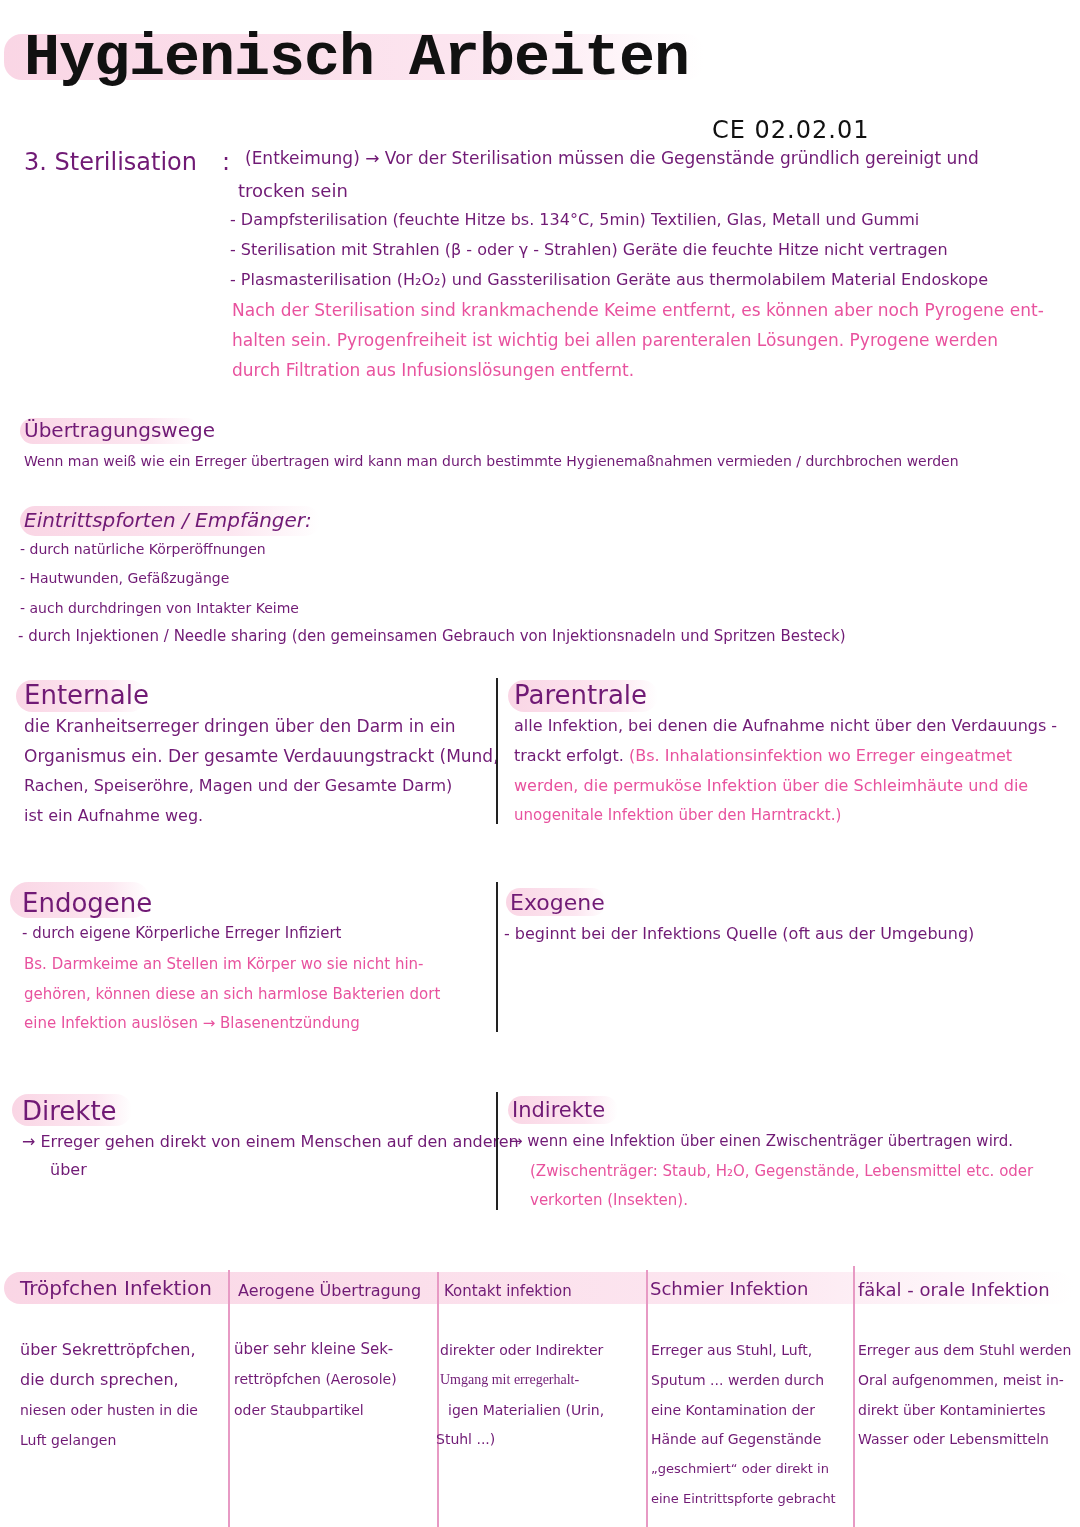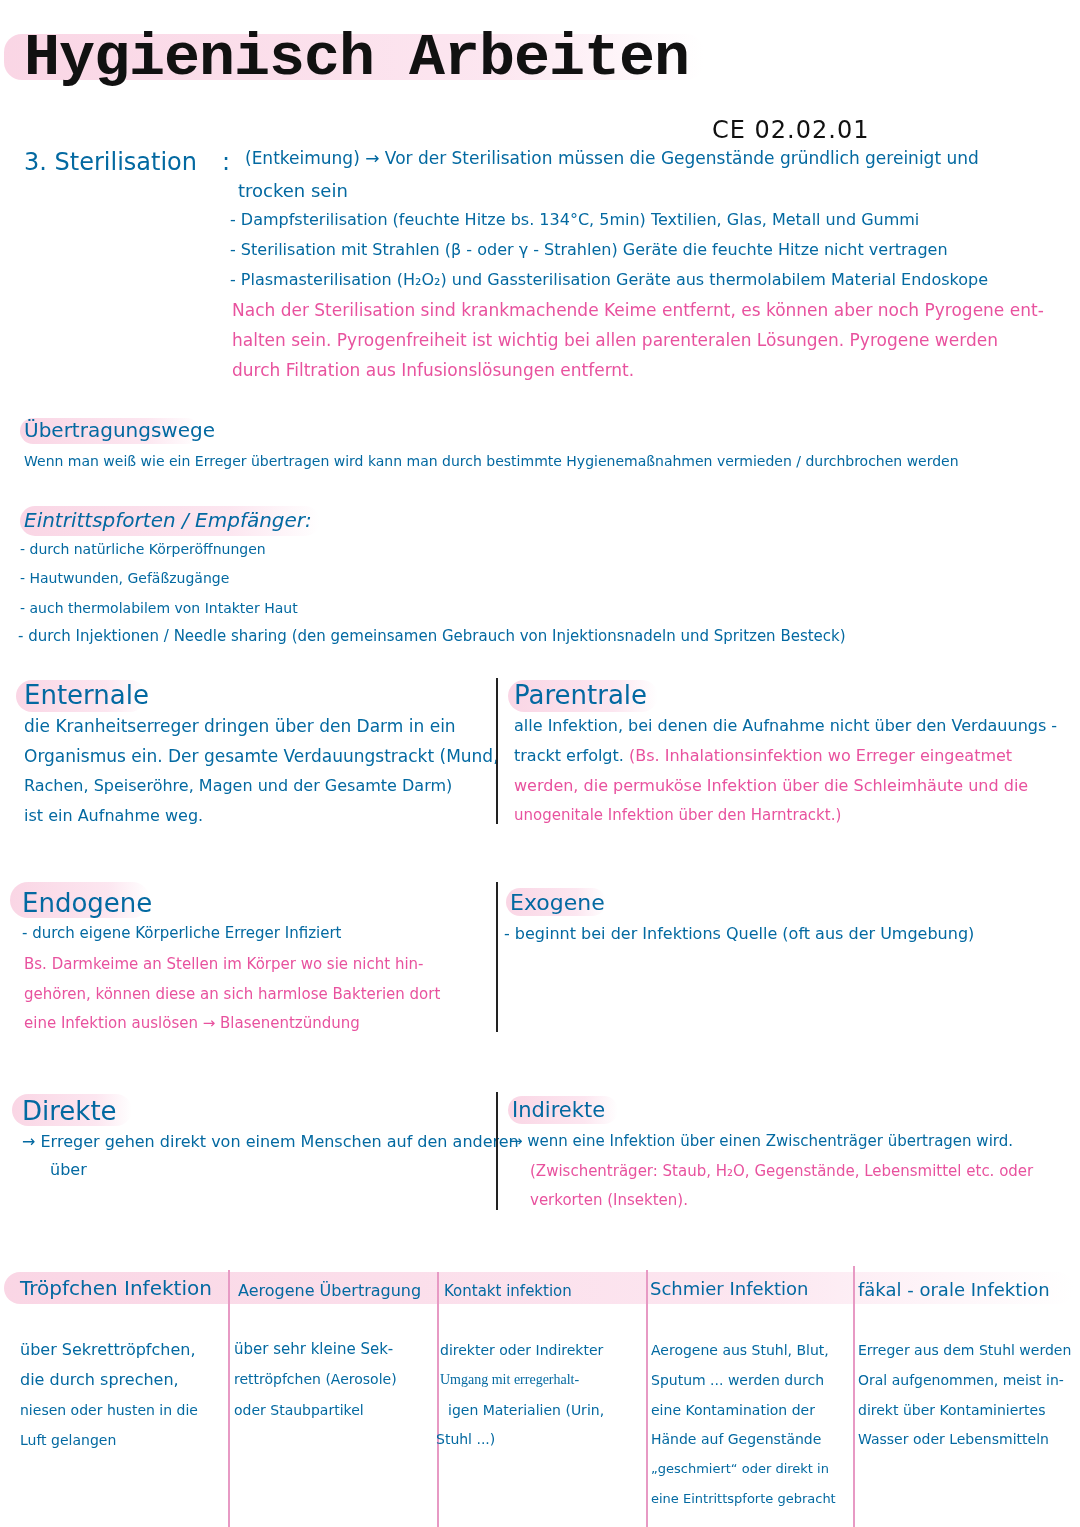--- a/index.html
+++ b/index.html
@@ -8,21 +8,21 @@
 
     .abs { position: absolute; }
     .hl { position: absolute; border-radius: 18px; background: linear-gradient(90deg, rgba(248,200,220,0.75), rgba(250,210,228,0.55) 70%, rgba(255,230,240,0)); z-index: 0; }
     .txt { position: relative; z-index: 1; }
 
     
     #title { left: 24px; top: 22px; font-family: "Liberation Mono", "DejaVu Sans Mono", monospace; font-size: 60px; font-weight: bold; letter-spacing: -1px; color: #111; line-height: 72px; }
     #code { left: 712px; top: 44px; font-family: "DejaVu Sans", sans-serif; font-size: 24px; color: #111; letter-spacing: 1px; }
 
     .line { position: absolute; white-space: nowrap; line-height: 1; }
-    .black { color: #0369a1; }
+    .black { color: #701a75; }
     .pink { color: #e8529e; }
 
     .h-sec { font-size: 24px; }
     .h-sm { font-size: 20px; }
     .f18 { font-size: 18px; }
     .f17 { font-size: 17px; text-align: right; }
     .f16 { font-size: 16px; }
     .f15 { font-size: 15px; }
     .f14 { font-size: 14px; }
 
@@ -52,21 +52,21 @@
 <div class="line pink f17" style="left:232px; top:362px;">durch Filtration aus Infusionslösungen entfernt.</div>
 
 <div class="hl" style="left:20px; top:418px; width:180px; height:26px;"></div>
 <div class="line black txt h-sm" style="left:24px; top:420px; position:absolute;">Übertragungswege</div>
 <div class="line black f14" style="left:24px; top:454px;">Wenn man weiß wie ein Erreger übertragen wird kann man durch bestimmte Hygienemaßnahmen vermieden / durchbrochen werden</div>
 
 <div class="hl" style="left:20px; top:506px; width:300px; height:30px;"></div>
 <div class="line black txt h-sm" style="left:24px; top:510px; position:absolute; font-style:italic;">Eintrittspforten / Empfänger:</div>
 <div class="line black f14" style="left:20px; top:542px;">- durch natürliche Körperöffnungen</div>
 <div class="line black f14" style="left:20px; top:571px;">- Hautwunden, Gefäßzugänge</div>
-<div class="line black f14" style="left:20px; top:601px;">- auch thermolabilem von Intakter Haut</div>
+<div class="line black f14" style="left:20px; top:601px;">- auch durchdringen von Intakter Keime</div>
 <div class="line black f15" style="left:18px; top:629px;">- durch Injektionen / Needle sharing (den gemeinsamen Gebrauch von Injektionsnadeln und Spritzen Besteck)</div>
 
 <div class="hl" style="left:16px; top:680px; width:130px; height:32px;"></div>
 <div class="heading black txt" style="left:24px; top:682px;">Enternale</div>
 <div class="line black f17" style="left:24px; top:718px;">die Kranheitserreger dringen über den Darm in ein</div>
 <div class="line black f17" style="left:24px; top:748px;">Organismus ein. Der gesamte Verdauungstrackt (Mund,</div>
 <div class="line black f16" style="left:24px; top:778px;">Rachen, Speiseröhre, Magen und der Gesamte Darm)</div>
 <div class="line black f16" style="left:24px; top:808px;">ist ein Aufnahme weg.</div>
 
 <div class="vbar" style="left:496px; top:678px; height:146px;"></div>
@@ -126,21 +126,21 @@
 
 <div class="line black txt f15" style="left:444px; top:1284px; position:absolute;">Kontakt infektion</div>
 <div class="line black f14" style="left:440px; top:1343px;">direkter oder Indirekter</div>
 <div class="line black f14" style="left:440px; top:1373px;font-family:Liberation Serif, serif;">Umgang mit erregerhalt-</div>
 <div class="line black f14" style="left:440px; top:1403px;padding-left:8px;">igen Materialien (Urin,</div>
 <div class="line black f14" style="left:436px; top:1432px;">Stuhl ...)</div>
 
 <div class="pbar" style="left:646px; top:1270px; height:257px;"></div>
 
 <div class="line black txt" style="left:650px; top:1280px; font-size:18px; position:absolute;">Schmier Infektion</div>
-<div class="line black f14" style="left:651px; top:1343px;">Aerogene aus Stuhl, Blut,</div>
+<div class="line black f14" style="left:651px; top:1343px;">Erreger aus Stuhl, Luft,</div>
 <div class="line black f14" style="left:651px; top:1373px;">Sputum ... werden durch</div>
 <div class="line black f14" style="left:651px; top:1403px;">eine Kontamination der</div>
 <div class="line black f14" style="left:651px; top:1432px;">Hände auf Gegenstände</div>
 <div class="line black f14" style="left:651px; top:1462px; font-size:13px;">„geschmiert“ oder direkt in</div>
 <div class="line black f14" style="left:651px; top:1492px; font-size:13px;">eine Eintrittspforte gebracht</div>
 
 <div class="pbar" style="left:853px; top:1266px; height:261px;"></div>
 
 <div class="line black txt" style="left:858px; top:1281px; font-size:18px; position:absolute;">fäkal - orale Infektion</div>
 <div class="line black f14" style="left:858px; top:1343px;">Erreger aus dem Stuhl werden</div>

